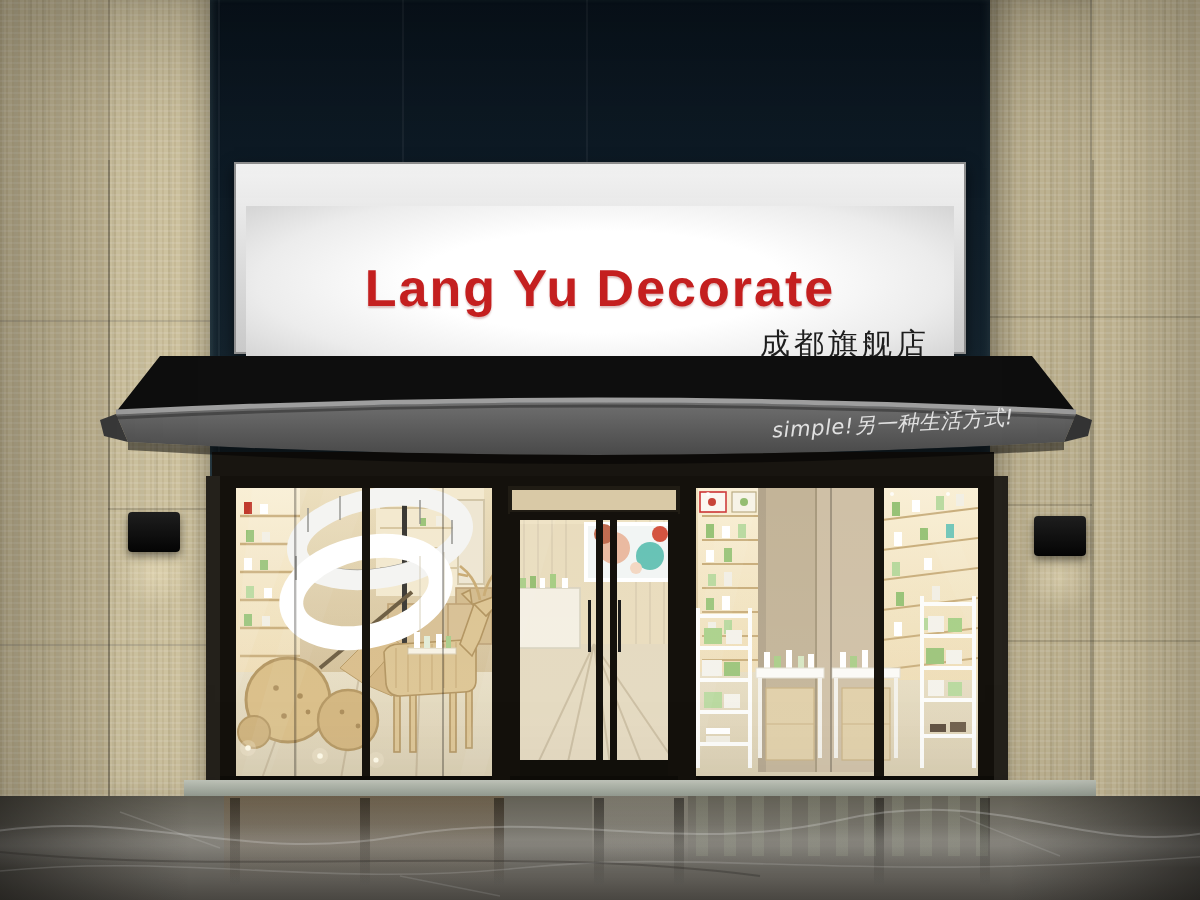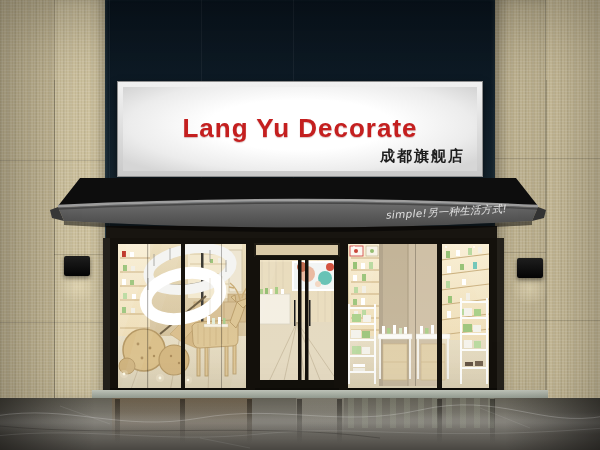--- a/index.html
+++ b/index.html
@@ -29,26 +29,26 @@
   .glass-top{left:105px;top:0;width:390px;height:240px;
     background:linear-gradient(180deg,#09131c 0%,#0f1d28 45%,#15242e 80%,#182730 100%);
     box-shadow:inset 3px 0 4px -2px rgba(120,150,150,.25), inset -3px 0 4px -2px rgba(90,110,110,.2);}
   .pane-seam{top:0;width:1px;height:240px;background:rgba(255,255,255,.05);}
   .ps1{left:109px;} .ps2{left:201px;} .ps3{left:293px;}
 
   
   .signboard{left:117px;top:81px;width:366px;height:96px;padding:5px;
     background:linear-gradient(180deg,#f3f3f3,#c9c9c9);border:1px solid #8f8f8f;
     box-shadow:0 3px 7px rgba(0,0,0,.55);}
-  .sign-inner{position:relative;left:0;top:0;width:100%;height:100%;
+  .sign-inner{position:relative;left:0;top:16px;width:100%;height:100%;
     background:radial-gradient(ellipse 62% 72% at 50% 45%, #ffffff 42%, #ececec 78%, #d6d6d6 100%);}
   .sign-title{position:absolute;left:0;top:26px;width:100%;text-align:center;
     font-size:26px;font-weight:bold;letter-spacing:1px;color:#c41f1f;
     text-shadow:0 1px 1px rgba(120,0,0,.25);}
-  .sign-sub{position:absolute;right:12px;bottom:5px;font-size:15px;font-weight:bold;
+  .sign-sub{position:absolute;right:12px;bottom:5px;font-size:15px;font-weight:normal;
     letter-spacing:2px;color:#1e1e1e;margin-left:44px;}
 
   
   .soffit{left:106px;top:226px;width:391px;height:14px;background:#181510;}
   .awning-svg{left:46px;top:176px;width:508px;height:64px;}
   .awning-slogan{left:386px;top:205px;width:136px;font-size:10.5px;font-style:italic;
     color:#ececec;opacity:.92;letter-spacing:.3px;white-space:nowrap;
     transform:rotate(-3.2deg);font-family:"DejaVu Sans",sans-serif;}
 
   

